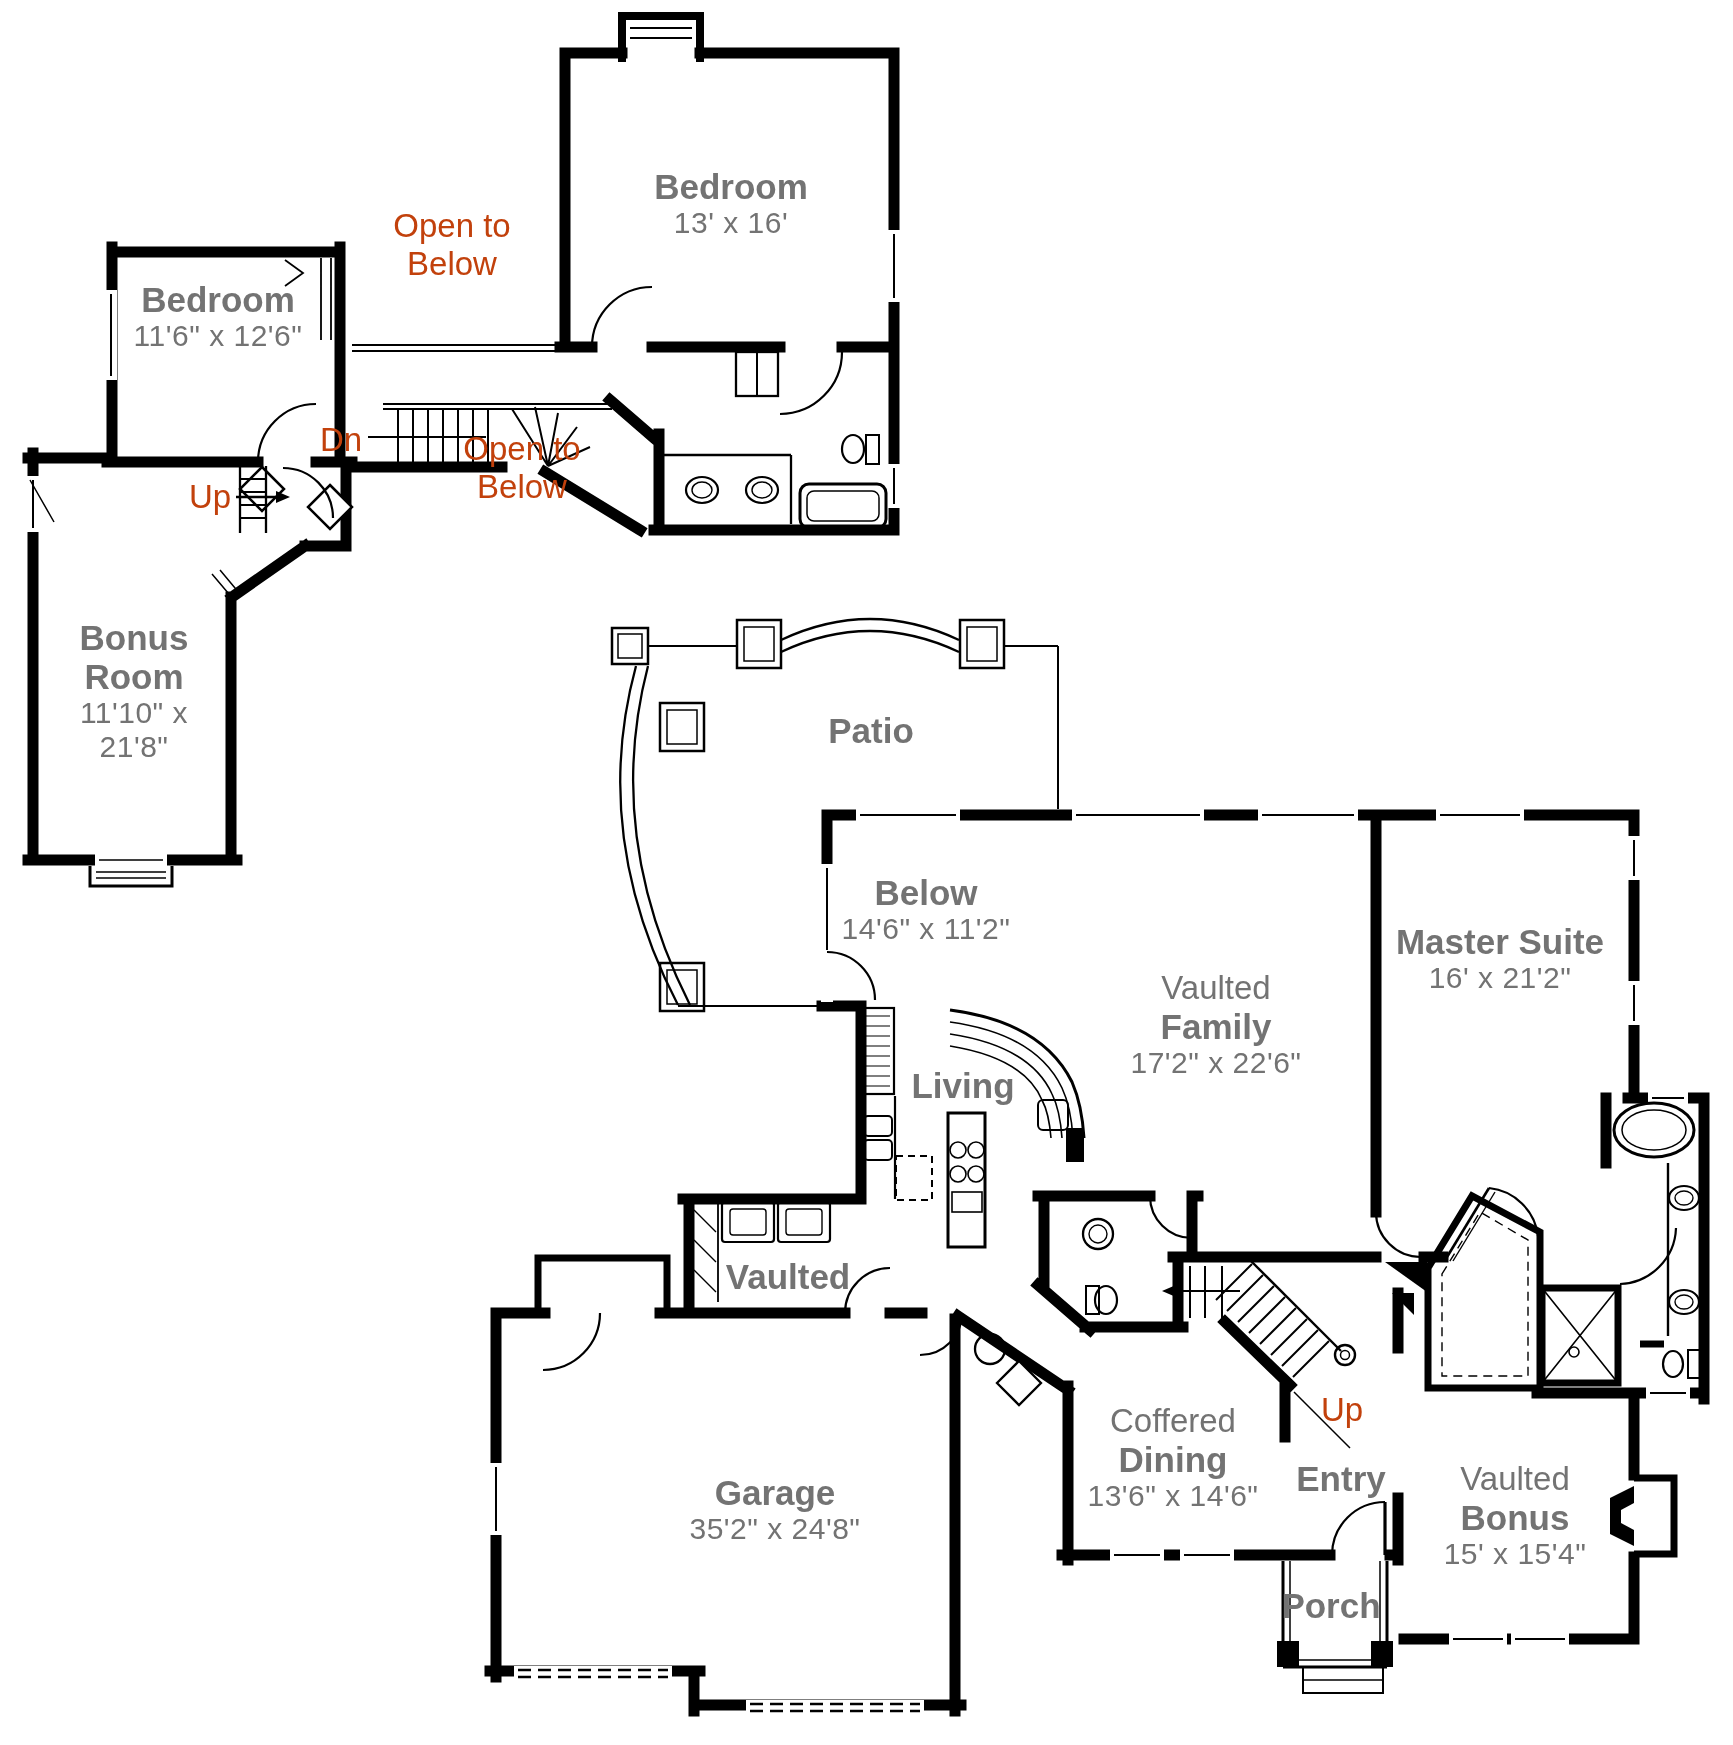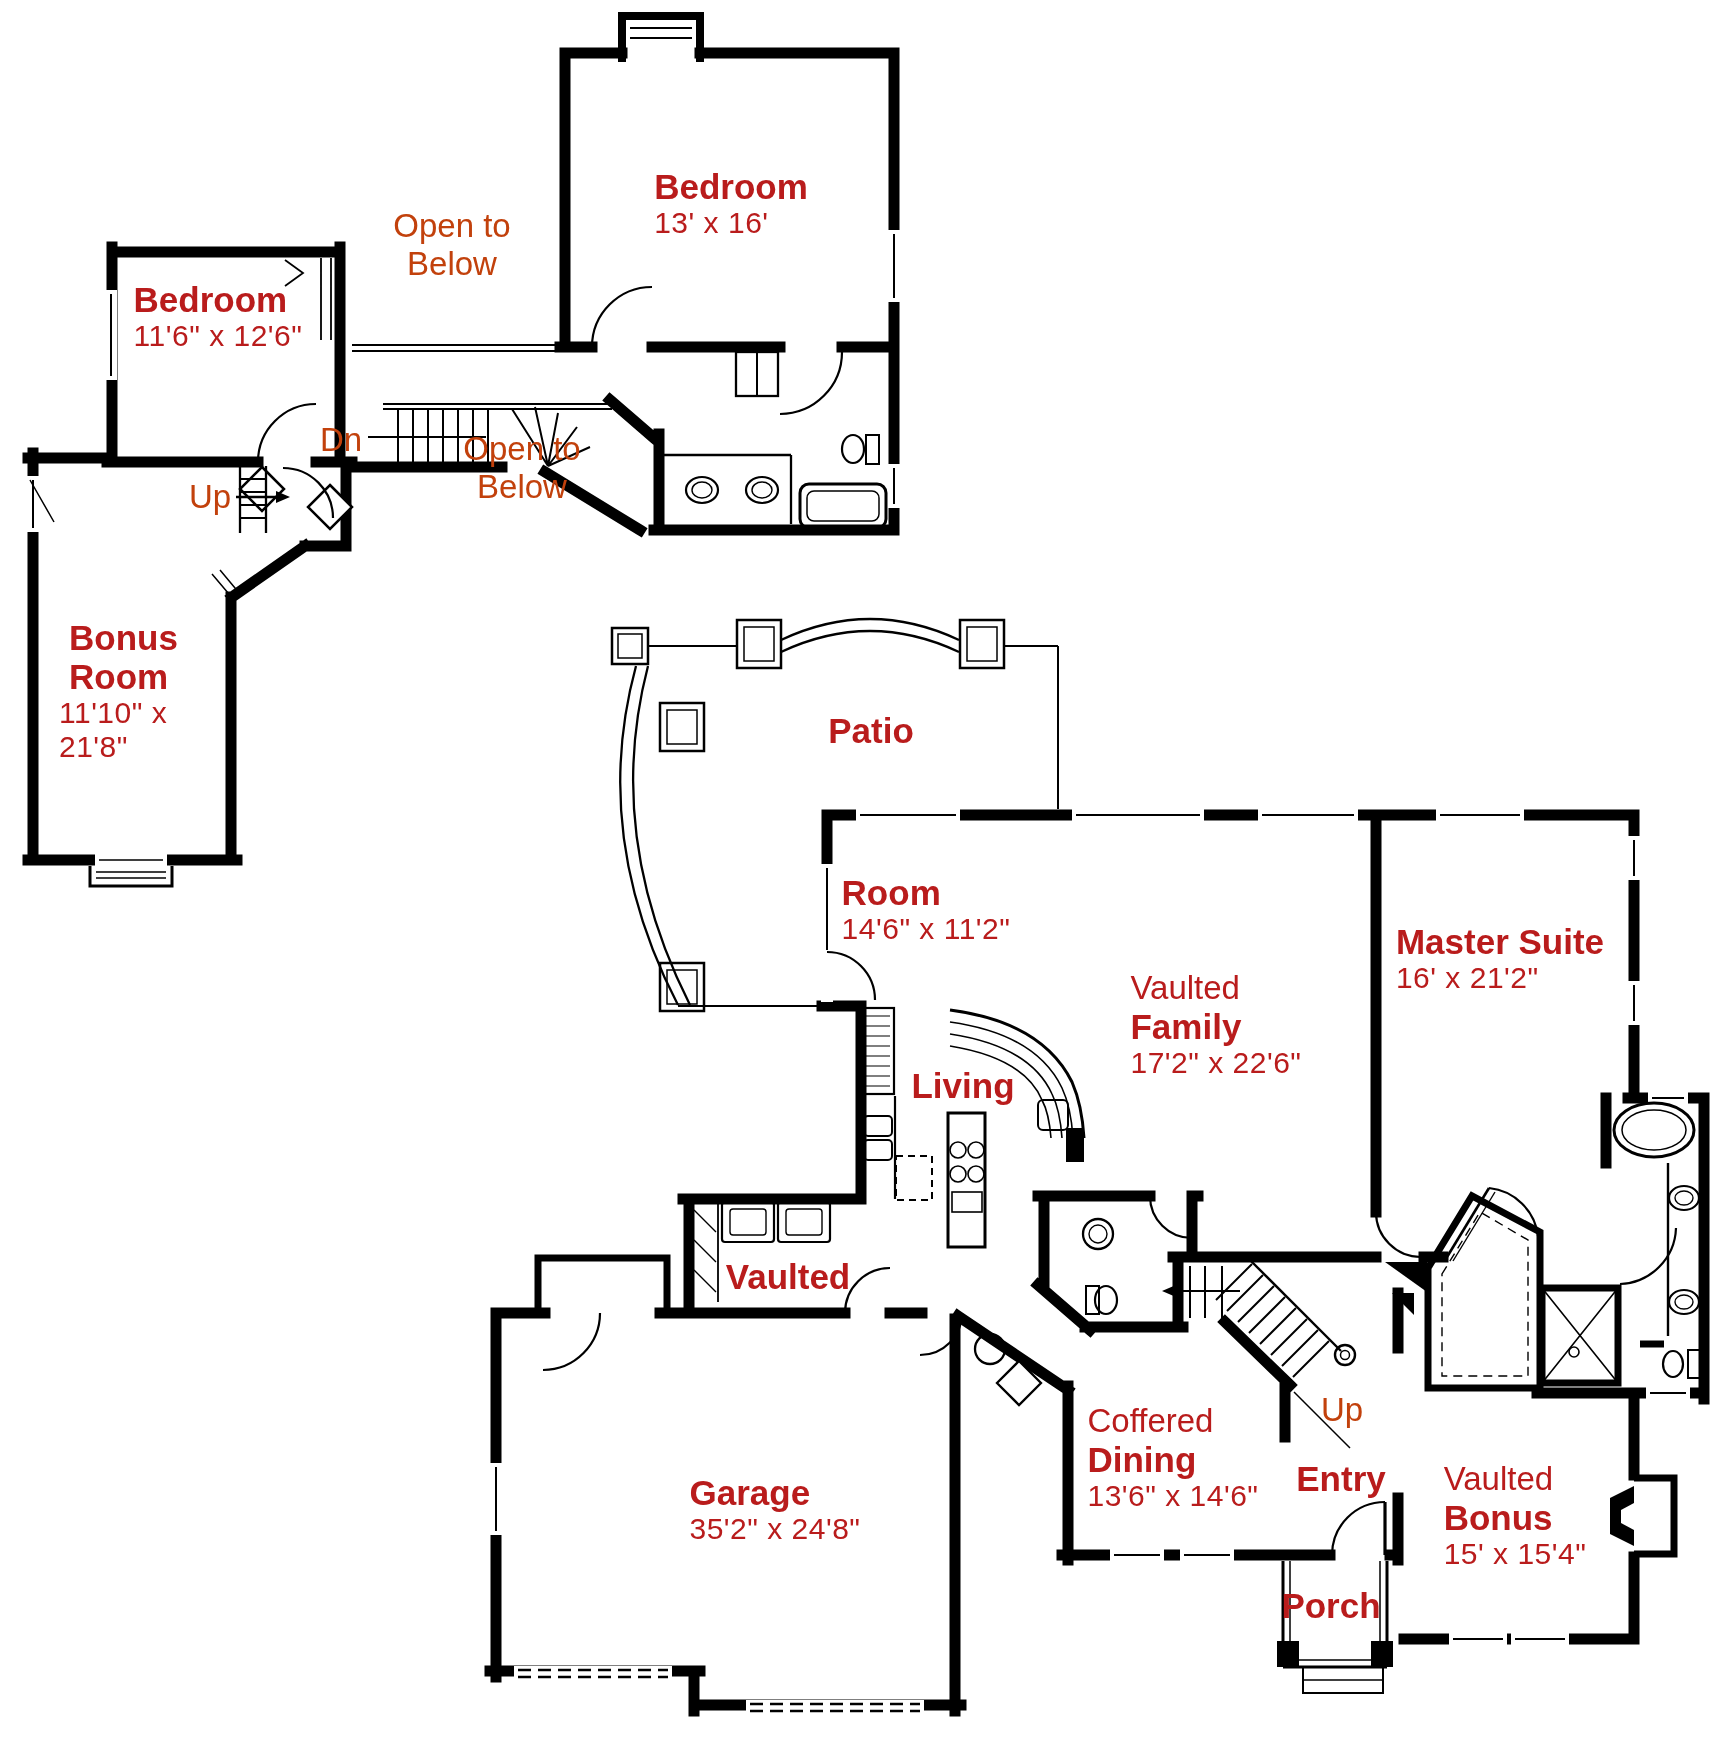--- a/index.html
+++ b/index.html
@@ -1,20 +1,20 @@
 <!DOCTYPE html>
 <html><head>
 <meta charset="utf-8">
 <style>
   html,body{margin:0;padding:0;background:#ffffff;}
   .stage{position:relative;width:1733px;height:1745px;background:#ffffff;overflow:hidden;
          font-family:"Liberation Sans", sans-serif;color:#000;}
   .stage svg{position:absolute;left:0;top:0;}
-  .lbl{position:absolute;transform:translate(-50%,-50%);line-height:1.12;
-       white-space:nowrap;color:#b91c1c;}
+  .lbl{position:absolute;transform:translate(-50%,-50%);text-align:center;line-height:1.12;
+       white-space:nowrap;color:#737373;}
   .lbl .nm{font-weight:bold;font-size:35px;display:block;}
   .lbl .pre{font-weight:normal;font-size:33px;display:block;}
   .lbl .dm{font-weight:normal;font-size:30px;display:block;letter-spacing:.5px;}
   .lbl.wrap{white-space:normal;}
   .ann{position:absolute;transform:translate(-50%,-50%);font-size:33px;text-align:center;
        line-height:1.15;color:#c2410c;}
   .ann.wrap{white-space:normal;}
 </style>
 </head>
 <body>
@@ -313,21 +313,21 @@
   </div>
   <div class="ann wrap" style="left:452px;top:245px;width:170px">Open to Below</div>
   <div class="ann wrap" style="left:522px;top:468px;width:170px">Open to Below</div>
   <div class="ann" style="left:341px;top:440px">Dn</div>
   <div class="ann" style="left:210px;top:497px">Up</div>
 
   <div class="lbl" style="left:871px;top:731px">
     <span class="nm">Patio</span>
   </div>
   <div class="lbl" style="left:926px;top:909px">
-    <span class="nm">Room</span>
+    <span class="nm">Below</span>
     <span class="dm">14'6" x 11'2"</span>
   </div>
   <div class="lbl" style="left:963px;top:1086px">
     <span class="nm">Living</span>
   </div>
   <div class="lbl" style="left:1216px;top:1025px">
     <span class="pre">Vaulted</span>
     <span class="nm">Family</span>
     <span class="dm">17'2" x 22'6"</span>
   </div>

